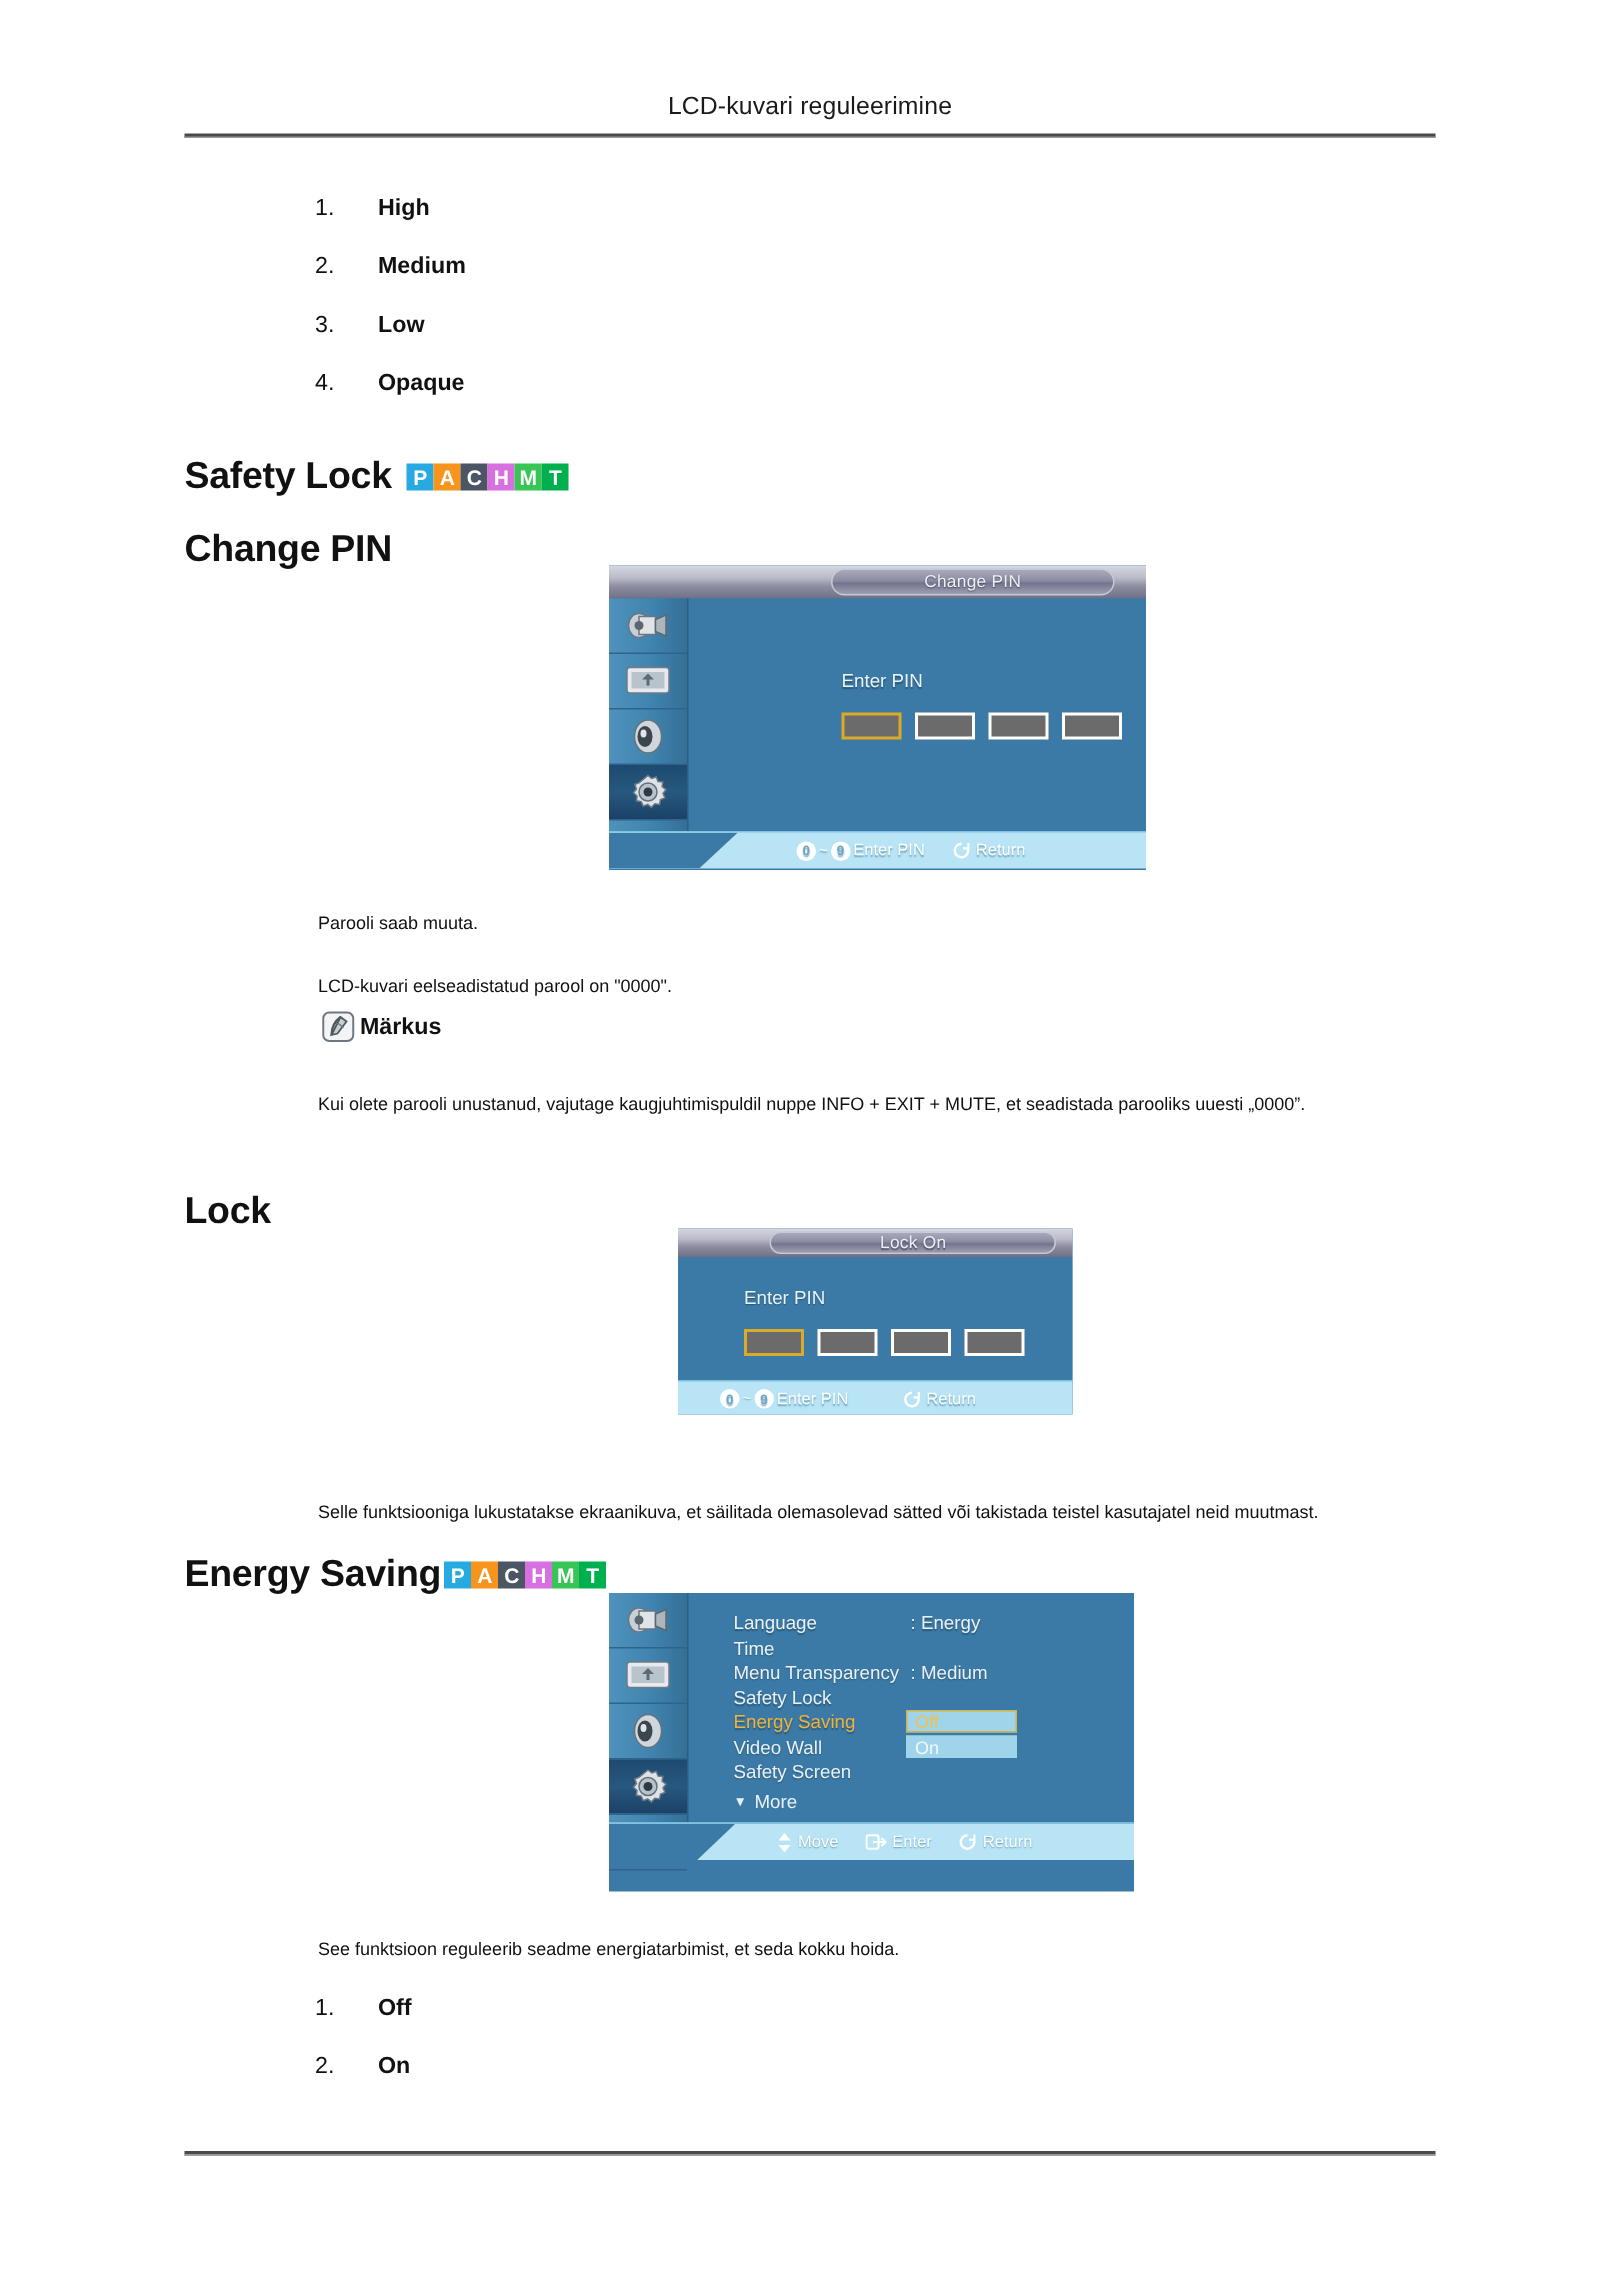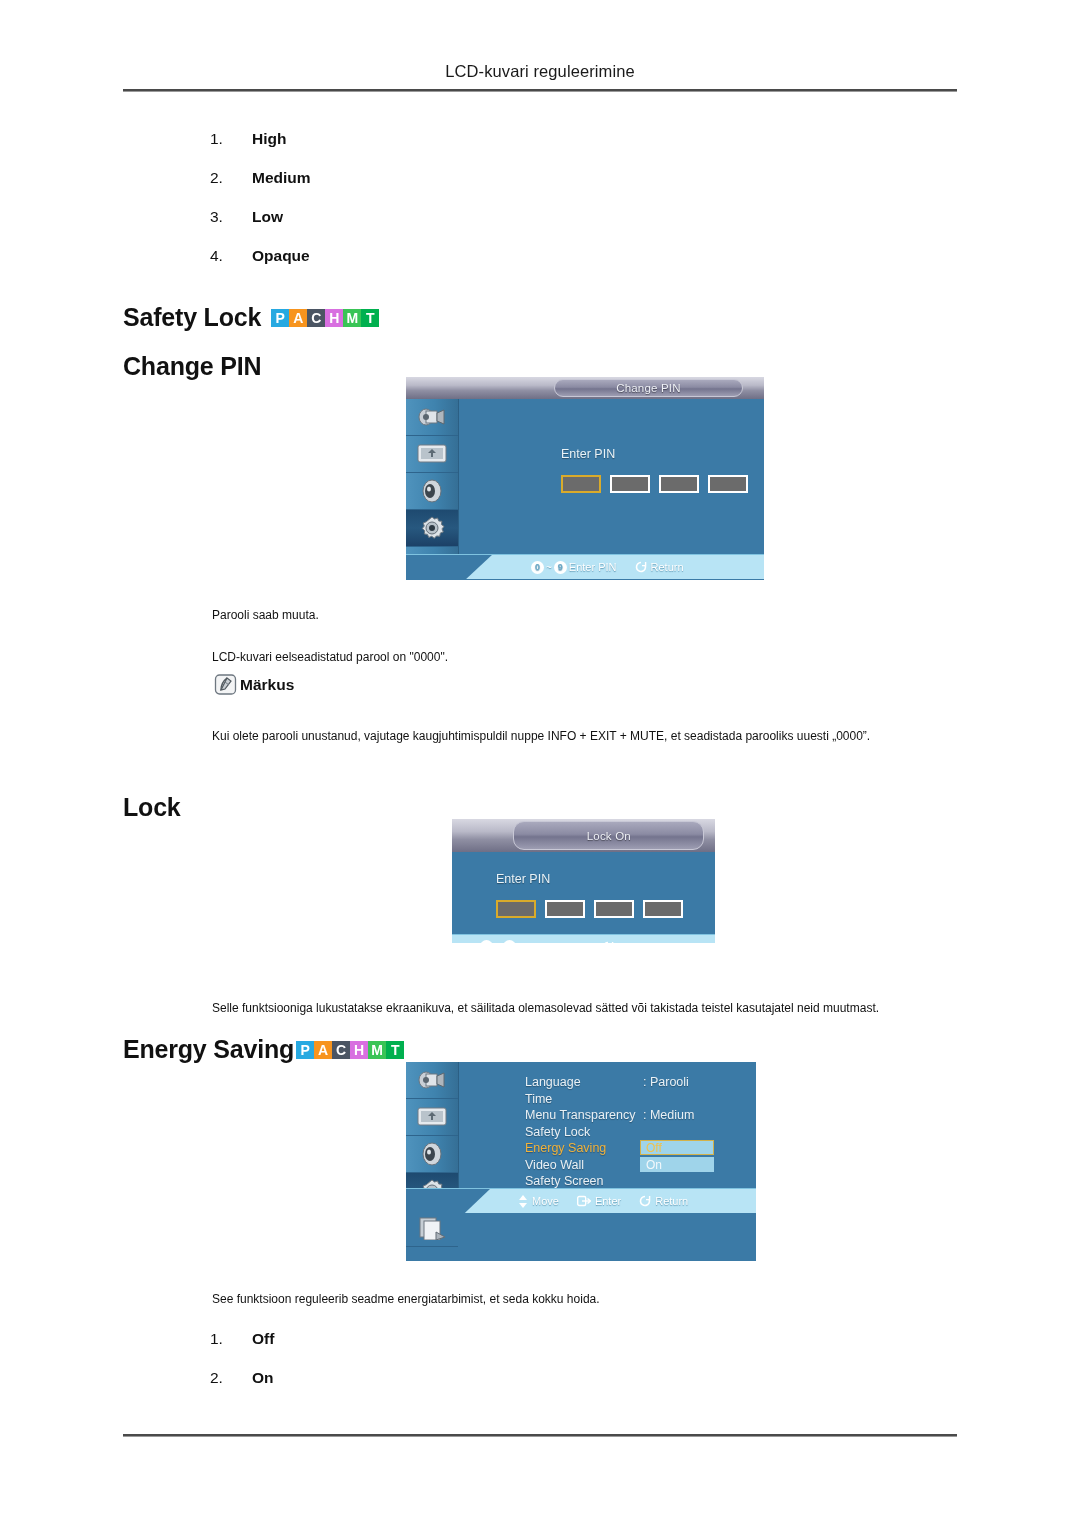--- a/index.html
+++ b/index.html
@@ -412,21 +412,21 @@
     </svg>
   </span>
   <span class="note-label">Märkus</span>
 </div>
 
 <div class="para" style="left:212px; top:723px; width:745px;">Kui olete parooli unustanud, vajutage kaugjuhtimispuldil nuppe INFO + EXIT + MUTE, et seadistada parooliks uuesti „0000”.</div>
 
 <div class="h1" style="left:123px; top:793px;">Lock</div>
 
 <div class="osd" style="left:452px; top:819px; width:263px; height:124px;">
-  <div class="osd-titlebar" style="height:33px;">
+  <div class="osd-titlebar" style="height:19px;">
     <div class="osd-titlepill" style="right:4%; width:72%;">
       <span class="osd-title">Lock On</span>
     </div>
   </div>
   <div class="osd-body" style="height:82px;">
     <div class="osd-content">
       <div class="pin-label" style="left:44px; top:20px;">Enter PIN</div>
       <div class="pin-boxes" style="left:44px; top:48px;">
         <div class="pin-box focus"></div>
         <div class="pin-box"></div>
@@ -464,21 +464,21 @@
       <span class="badge" style="background: rgb(39, 169, 225);">P</span>
       <span class="badge" style="background: rgb(247, 148, 30);">A</span>
       <span class="badge" style="background: rgb(75, 85, 99);">C</span>
       <span class="badge" style="background: rgb(216, 111, 224);">H</span>
       <span class="badge" style="background: rgb(57, 196, 86);">M</span>
       <span class="badge" style="background: rgb(0, 176, 79);">T</span>
     </span>
 </div>
 
 <div class="osd" style="left:406px; top:1062px; width:350px; height:199px;">
-  <div class="osd-body" style="height:126px;gap:36px;">
+  <div class="osd-body" style="height:153px;">
     <div class="osd-sidebar">
       <div class="osd-sideitem">
         <svg width="30" height="22" viewBox="0 0 30 22">
           <ellipse cx="9" cy="11" rx="7" ry="8" fill="#c9cfd6" stroke="#6b7680"></ellipse>
           <rect x="9" y="5" width="11" height="12" fill="#dfe4e9" stroke="#6b7680"></rect>
           <path d="M20 7 L27 4 L27 18 L20 15 Z" fill="#aeb6bd" stroke="#5e6870"></path>
           <circle cx="9" cy="11" r="3" fill="#5b6670"></circle>
         </svg>
       </div>
       <div class="osd-sideitem">
@@ -509,21 +509,21 @@
           <rect x="3" y="2" width="16" height="19" fill="#c6ced5" stroke="#6d7780"></rect>
           <rect x="7" y="5" width="16" height="19" fill="#f0f3f6" stroke="#6d7780"></rect>
           <path d="M19 16 l9 5 -9 3 z" fill="#aab3bb" stroke="#636d76"></path>
         </svg>
       </div>
     </div>
     <div class="osd-content">
       <div class="menu" id="setup-menu">
           <div class="menu-row">
             <span class="mlabel">Language</span>
-            <span class="mval">: Parooli</span>
+            <span class="mval">: Energy</span>
           </div>
           <div class="menu-row">
             <span class="mlabel">Time</span>
             <span class="mval"></span>
           </div>
           <div class="menu-row">
             <span class="mlabel">Menu Transparency</span>
             <span class="mval">: Medium</span>
           </div>
           <div class="menu-row">

